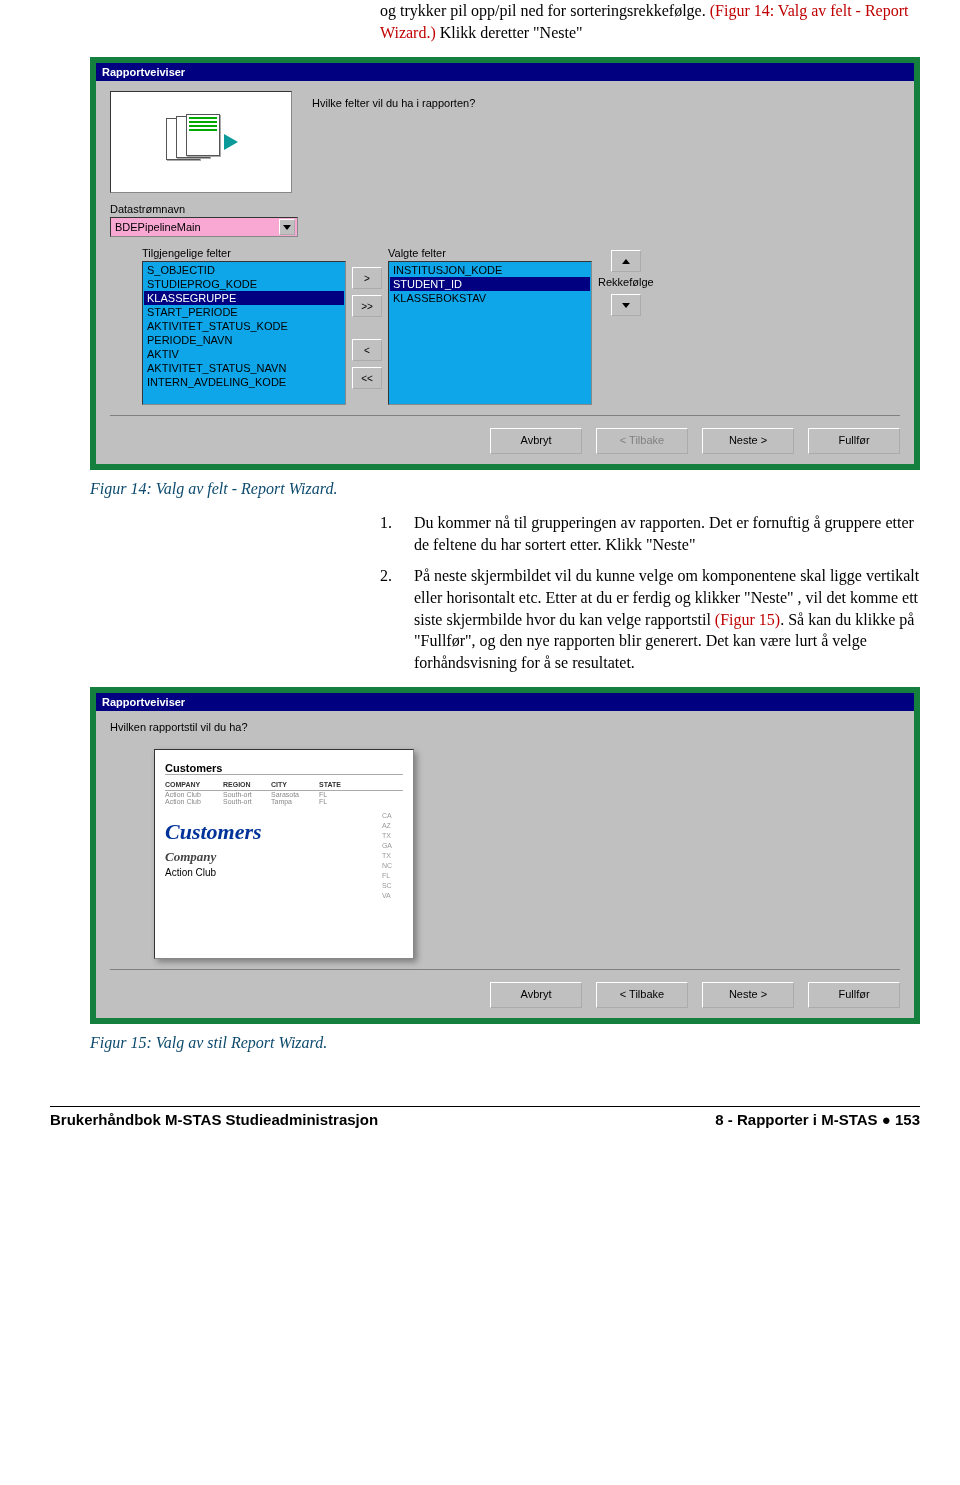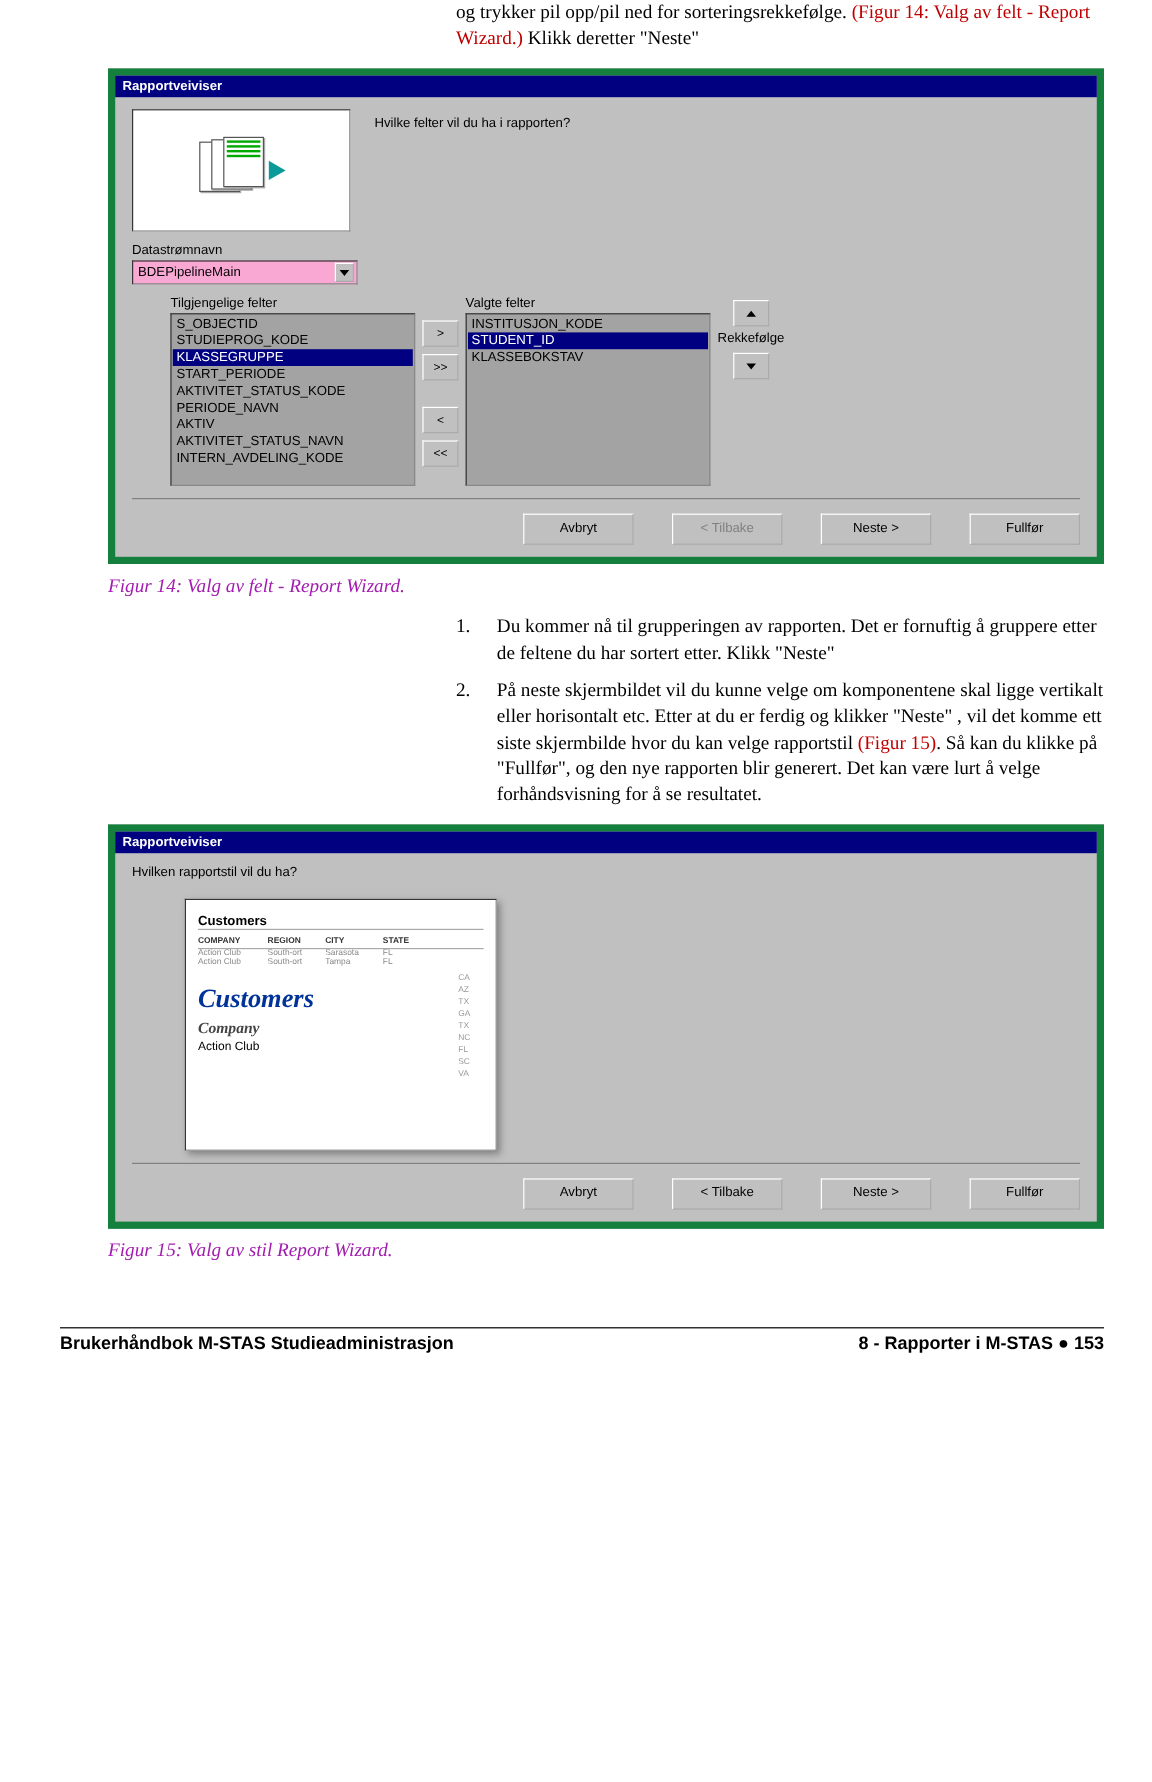--- a/index.html
+++ b/index.html
@@ -14,21 +14,21 @@
   .page {
     padding: 0 40px 20px 90px;
     box-sizing: border-box;
   }
   .intro-para {
     margin: 0 0 14px 290px;
     line-height: 1.35;
   }
   .red { color: #c00000; }
   .caption {
-    color: #a21caf;
+    color: #0c4a6e;
     font-style: italic;
     margin: 10px 0 14px 0;
   }
   .num-list {
     margin: 0 0 14px 290px;
   }
   .num-item {
     display: flex;
     margin-bottom: 10px;
     line-height: 1.35;
@@ -131,21 +131,21 @@
   }
   .lists-row {
     display: flex;
     align-items: flex-start;
     gap: 6px;
     margin-top: 10px;
     padding-left: 32px;
   }
   .list-col { display: flex; flex-direction: column; }
   .listbox {
-    background: #a3a3a3;
+    background: #0ea5e9;
     border: 1px inset #888;
     width: 200px;
     height: 140px;
     overflow: hidden;
     padding: 1px;
   }
   .list-item {
     padding: 0 3px;
     white-space: nowrap;
     text-align: left;
@@ -181,21 +181,21 @@
     gap: 4px;
     margin-top: 3px;
     align-items: center;
   }
   .wiz-footer {
     border-top: 1px solid #808080;
     margin-top: 10px;
     padding-top: 12px;
     display: flex;
     justify-content: flex-end;
-    gap: 32px;
+    gap: 14px;
   }
   .winbtn {
     width: 90px;
     height: 24px;
     background: #c0c0c0;
     border: 1px outset #fff;
     font-family: Tahoma, Arial, sans-serif;
     font-size: 11px;
     text-align: center;
     line-height: 22px;

